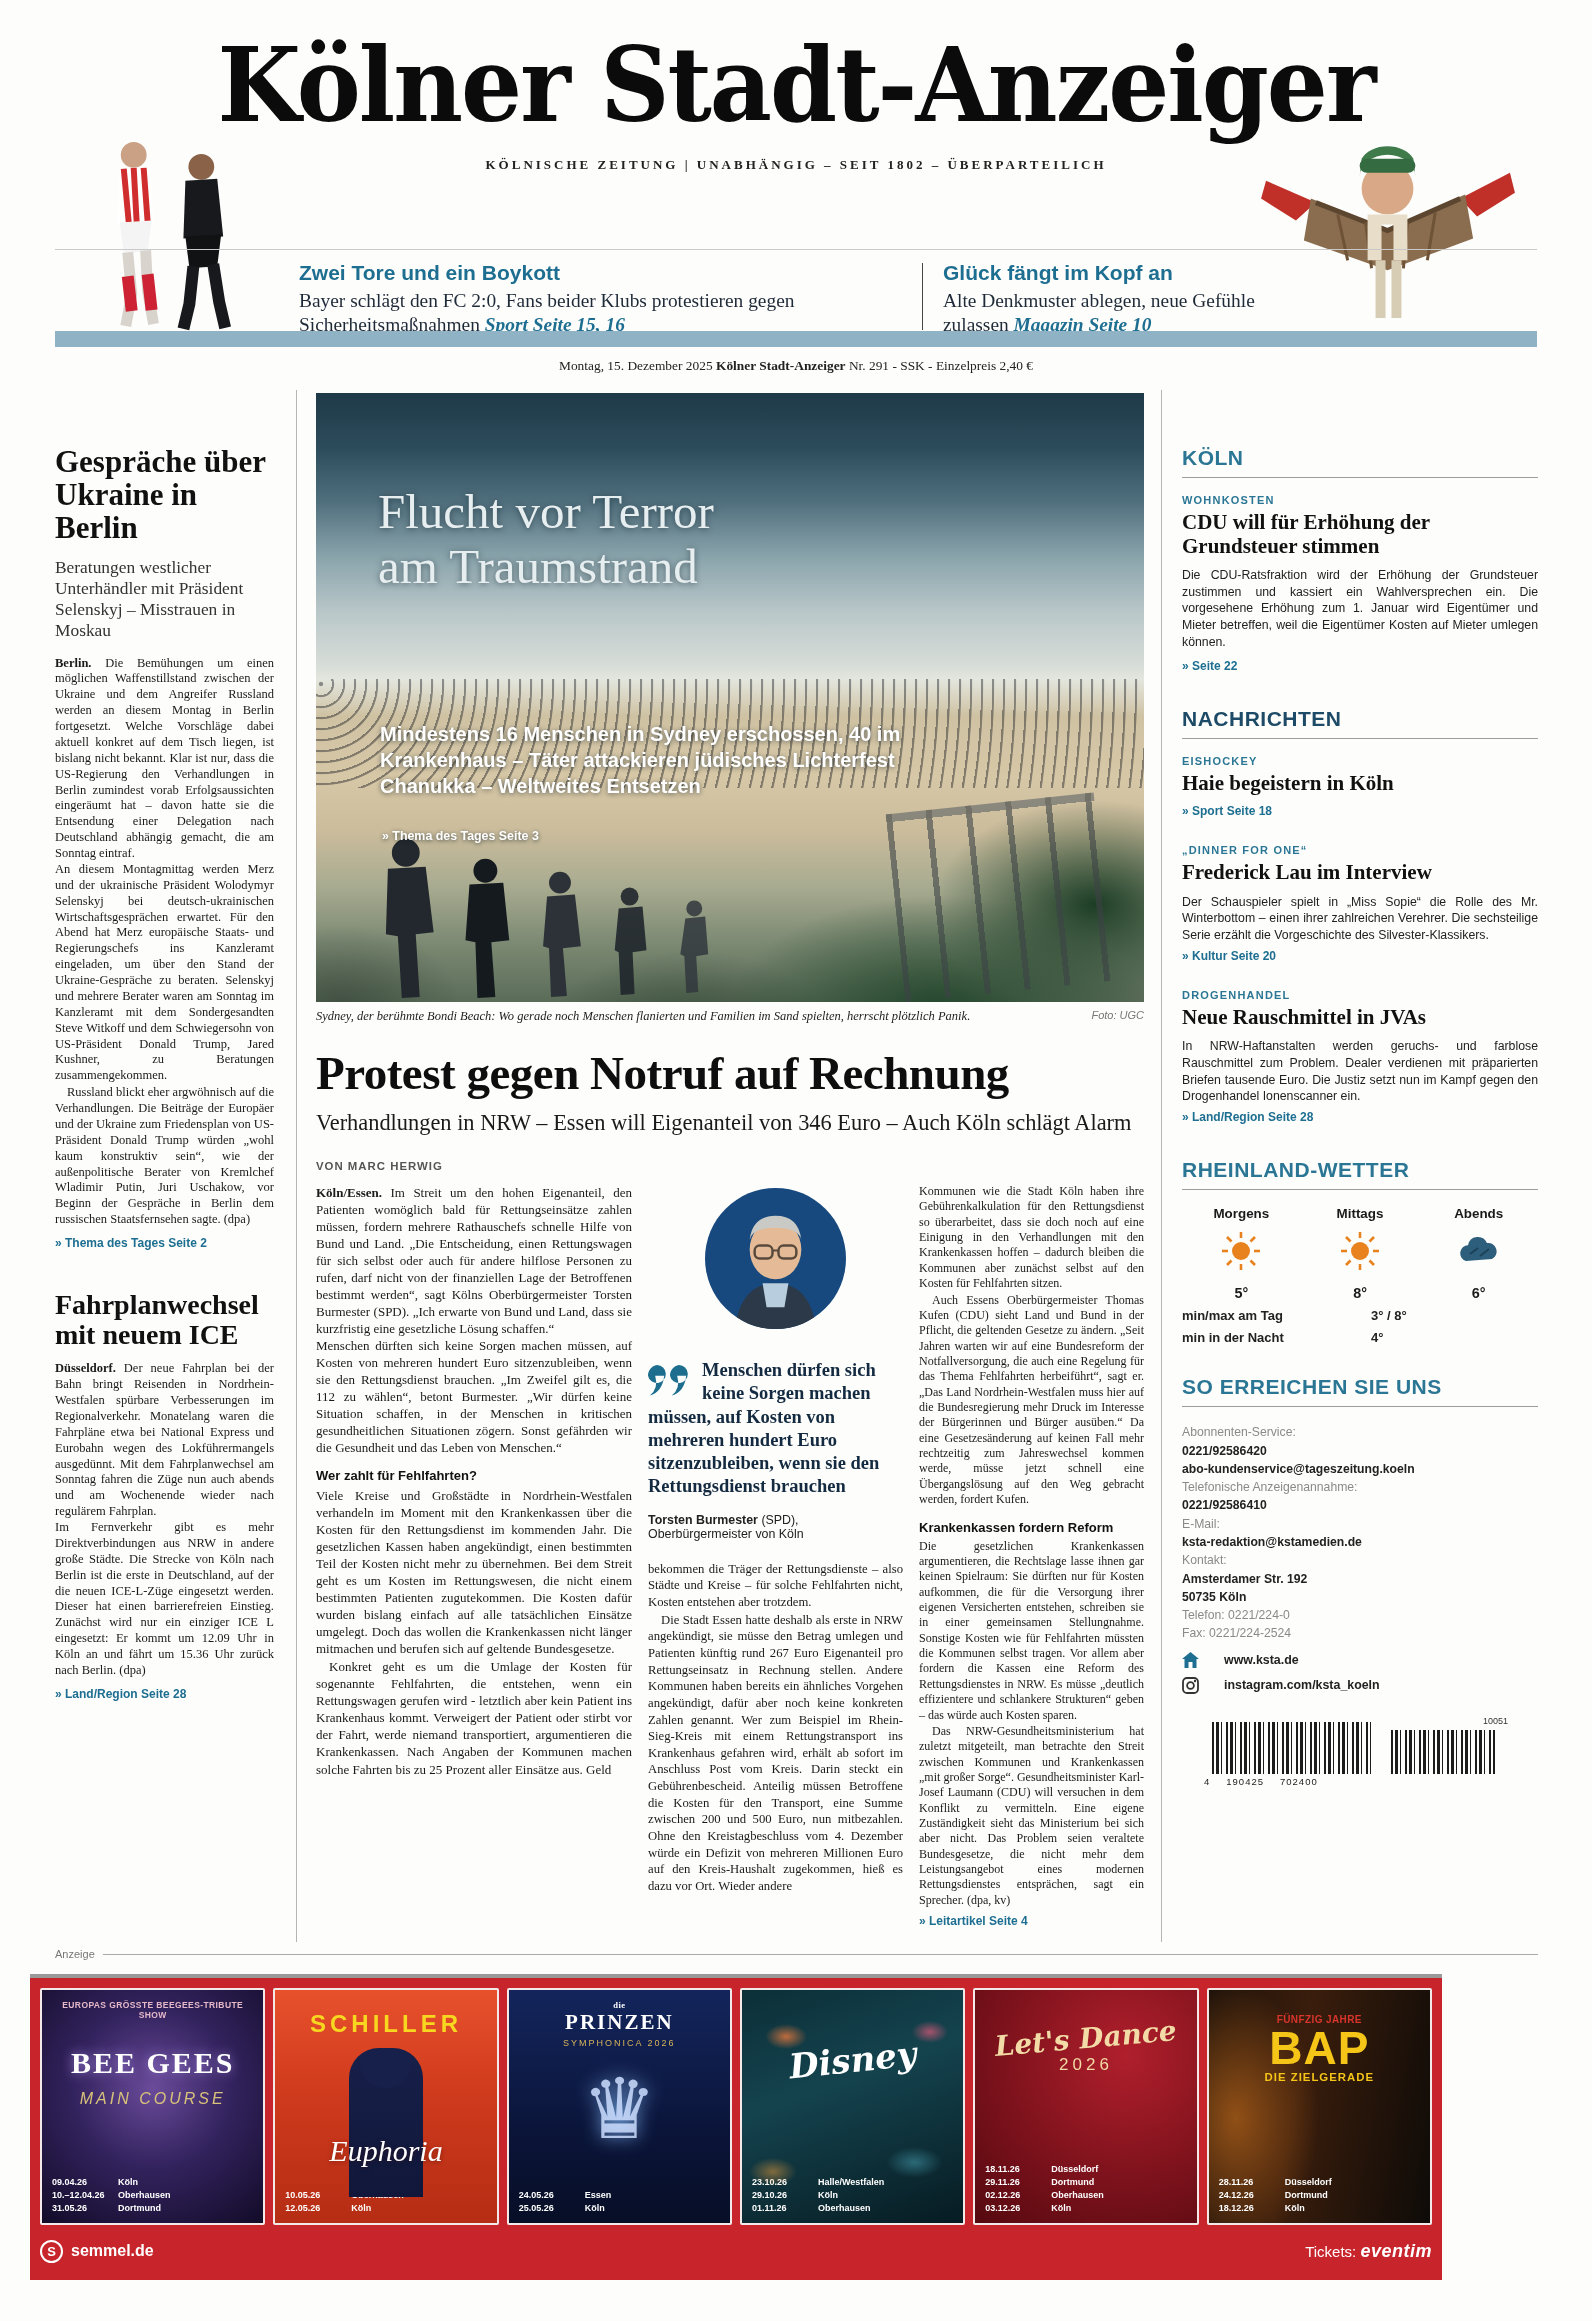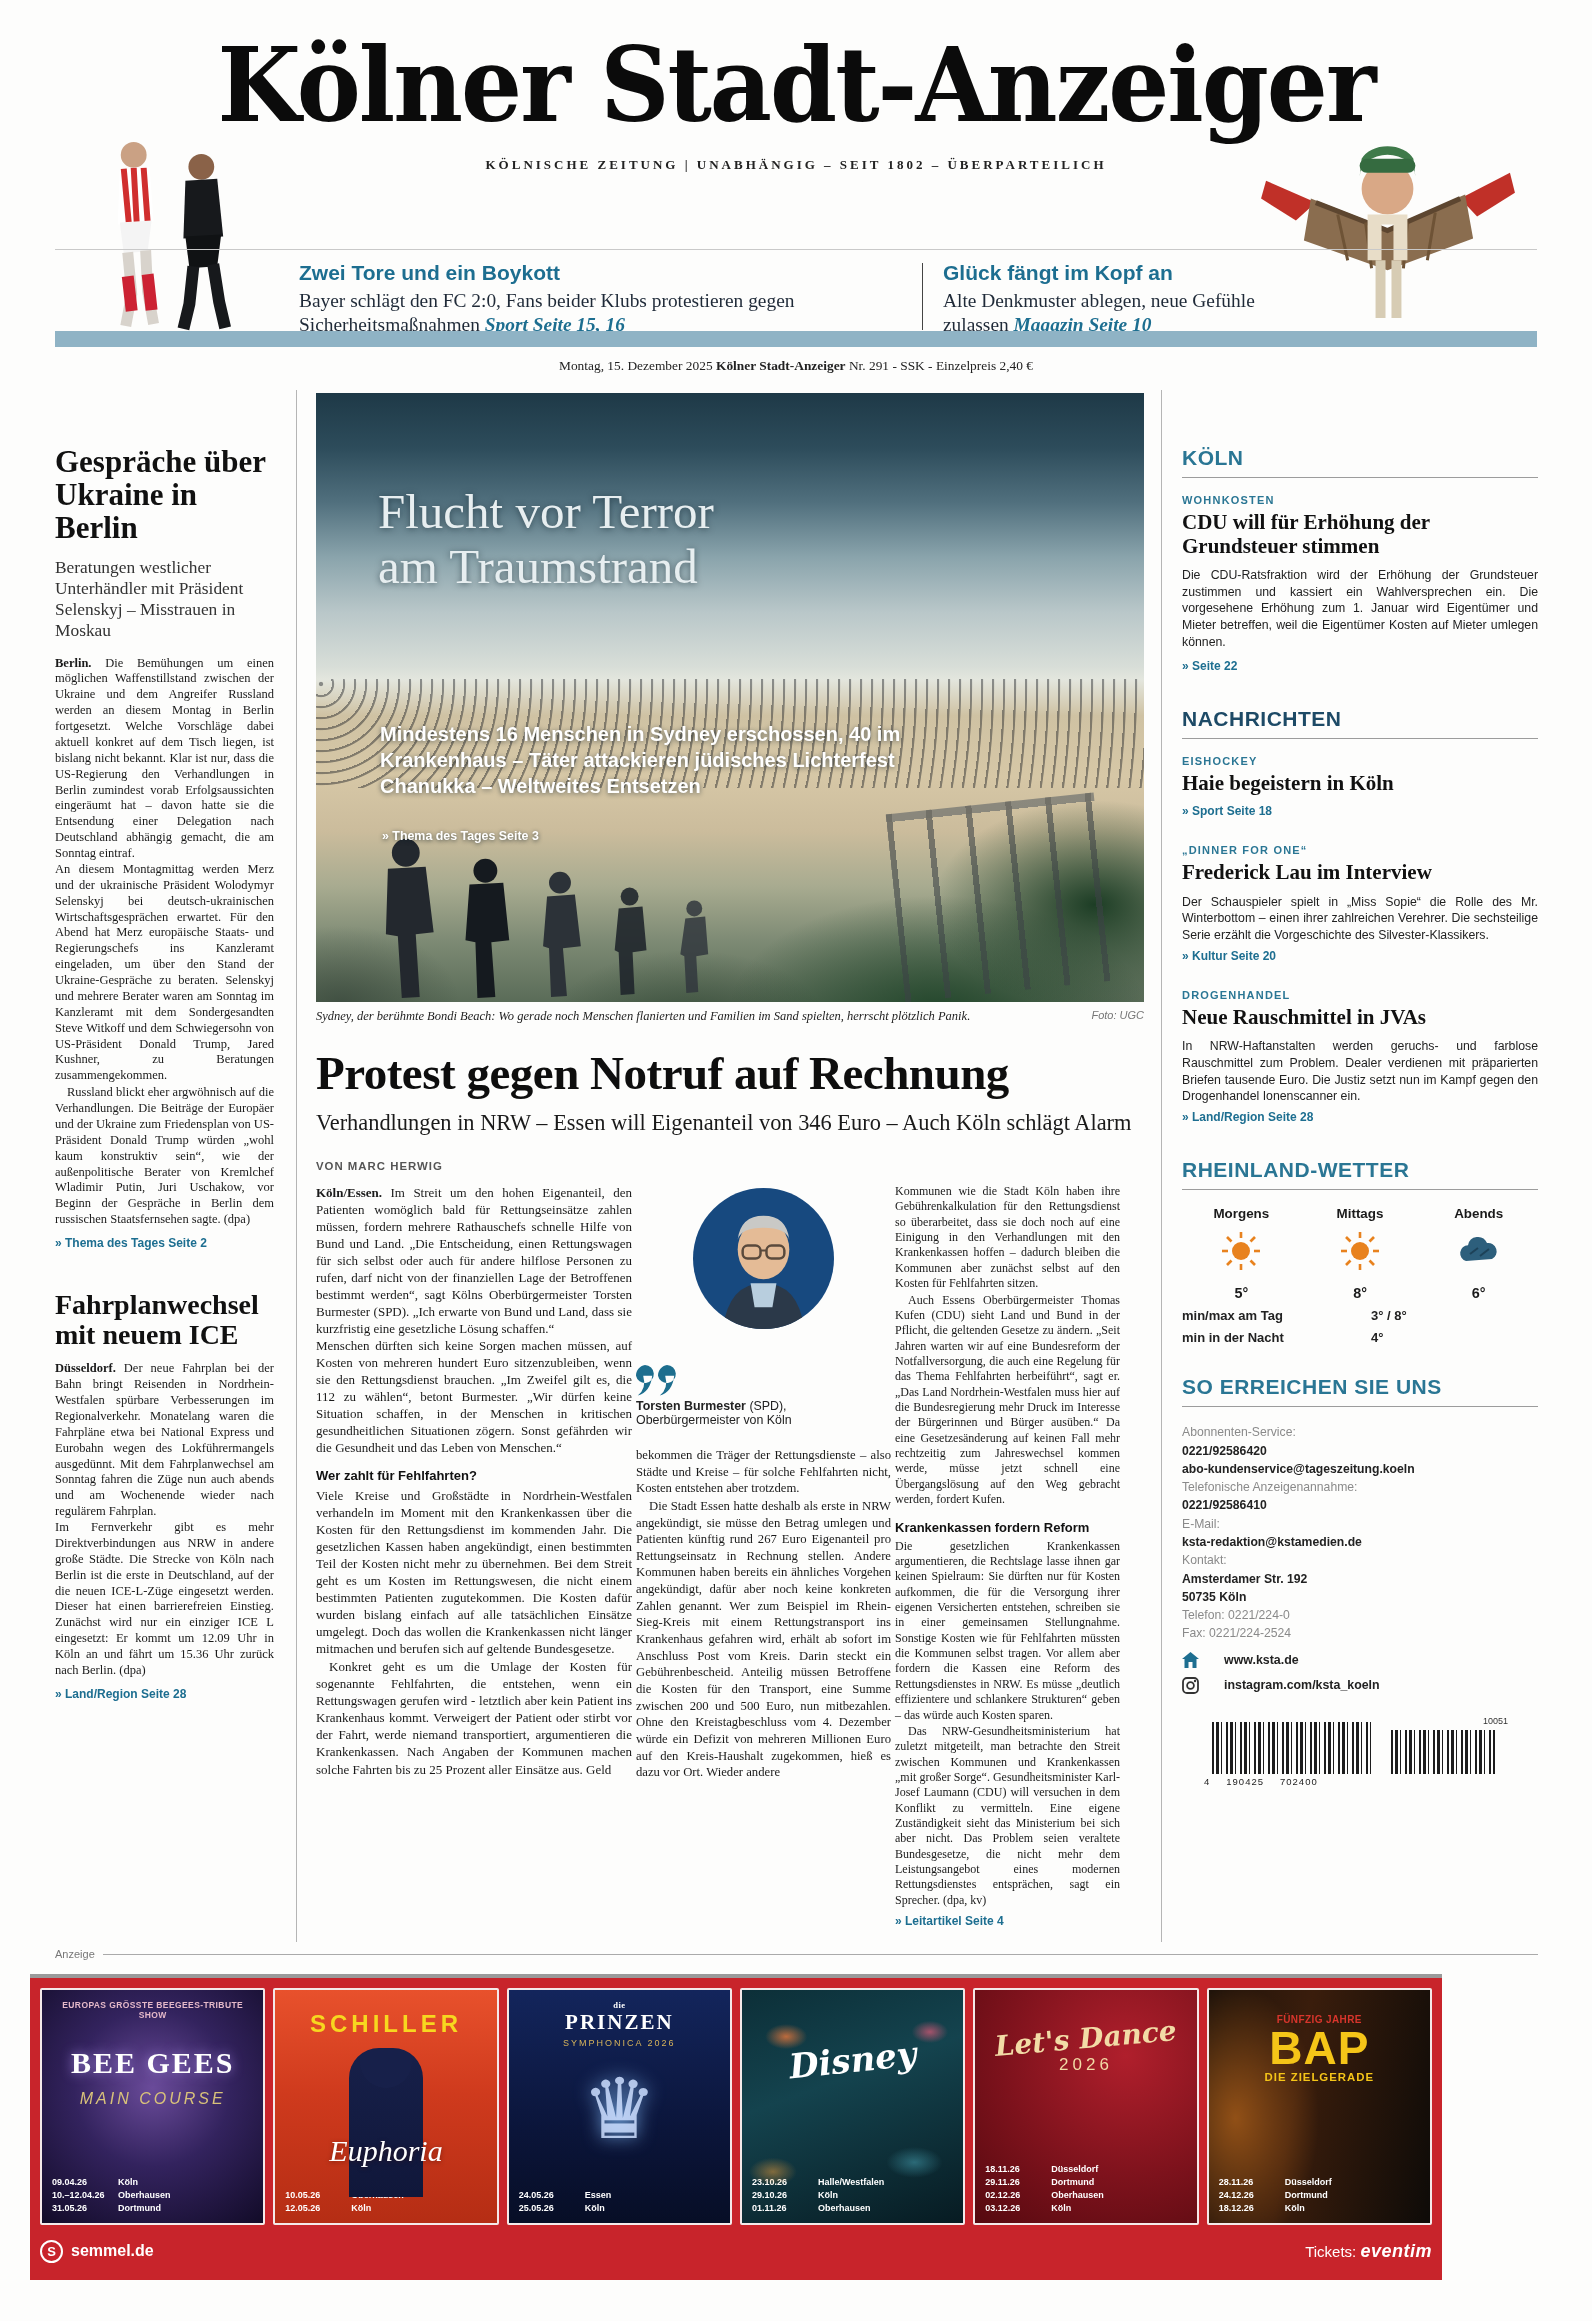--- a/index.html
+++ b/index.html
@@ -74,21 +74,21 @@
                font-weight:bold; font-size:12.4px; color:#fff; text-shadow:0 1px 4px rgba(10,25,35,.7); cursor:pointer; }
 
   .caption { display:flex; justify-content:space-between; gap:8px; margin-top:7px; font-size:12.5px; color:#222;font-style:italic; }
   .credit { font-family:"Liberation Sans", sans-serif; font-size:11px; color:#777; white-space:nowrap; }
 
   .lead-head { font-size:47px; font-weight:bold; color:#0e0e0e; margin-top:22px; letter-spacing:-0.5px; }
   .lead-sub { font-size:22.4px; color:#1a1a1a; margin-top:10px; }
   .byline { font-family:"Liberation Sans", sans-serif; font-weight:bold; font-size:11.4px; letter-spacing:1px;
             color:#555; margin:24px 0 12px; }
 
-  .cols { display:grid; grid-template-columns:316px 255px 225px; gap:4px; height:756px; overflow:hidden; }
+  .cols { display:grid; grid-template-columns:316px 255px 225px; gap:16px; height:756px; overflow:hidden; }
   .col p.para { font-size:13px; line-height:1.31; text-align:justify; }
   .col p.para + p.para, .col div + p.para { text-indent:13px; margin-top:1px; }
   .col2 p.para { font-size:12.7px; }
   .col3 p.para { font-size:12px; line-height:1.28; }
   .colsub { font-family:"Liberation Sans", sans-serif; font-size:13px; font-weight:bold; color:#111; margin:12px 0 4px; }
   .col3 .slink { margin-top:6px; }
 
   .portrait { text-align:center; margin:4px 0 26px; }
   .quote { color:#132a40; }
   .qmark { float:left; margin:6px 10px 0 0; }
@@ -344,20 +344,21 @@
               <rect x="74" y="58" width="18" height="13" rx="5" fill="none" stroke="#5a4a3c" stroke-width="2.5"></rect>
               <line x1="68" y1="63" x2="74" y2="63" stroke="#5a4a3c" stroke-width="2"></line>
             </g>
           </svg>
         </div>
         <div class="quote">
           <svg class="qmark" width="44" height="34" viewBox="0 0 44 34">
             <path d="M10 0 a10 10 0 1 1 -10 12 C0 6 4 1 10 0 Z M8 12 q4 14 -6 22 q14 -4 16 -22 Z" fill="#1d6e8e" transform="scale(0.9)"></path>
             <path d="M10 0 a10 10 0 1 1 -10 12 C0 6 4 1 10 0 Z M8 12 q4 14 -6 22 q14 -4 16 -22 Z" fill="#1d6e8e" transform="translate(22,0) scale(0.9)"></path>
           </svg>
+          <span class="qtext">Menschen dürfen sich keine Sorgen machen müssen, auf Kosten von mehreren hundert Euro sitzenzubleiben, wenn sie den Rettungsdienst brauchen</span>
         </div>
         <div class="qattr">
           <div><b>Torsten Burmester</b><span> (SPD),</span></div>
           <div>Oberbürgermeister von Köln</div>
         </div>
         <div>
             <p class="para">bekommen die Träger der Rettungsdienste – also Städte und Kreise – für solche Fehlfahrten nicht, Kosten entstehen aber trotzdem.</p>
             <p class="para">Die Stadt Essen hatte deshalb als erste in NRW angekündigt, sie müsse den Betrag umlegen und Patienten künftig rund 267 Euro Eigenanteil pro Rettungseinsatz in Rechnung stellen. Andere Kommunen haben bereits ein ähnliches Vorgehen angekündigt, dafür aber noch keine konkreten Zahlen genannt. Wer zum Beispiel im Rhein-Sieg-Kreis mit einem Rettungstransport ins Krankenhaus gefahren wird, erhält ab sofort im Anschluss Post vom Kreis. Darin steckt ein Gebührenbescheid. Anteilig müssen Betroffene die Kosten für den Transport, eine Summe zwischen 200 und 500 Euro, nun mitbezahlen. Ohne den Kreistagbeschluss vom 4. Dezember würde ein Defizit von mehreren Millionen Euro auf den Kreis-Haushalt zugekommen, hieß es dazu vor Ort. Wieder andere</p>
           </div>
       </div>

